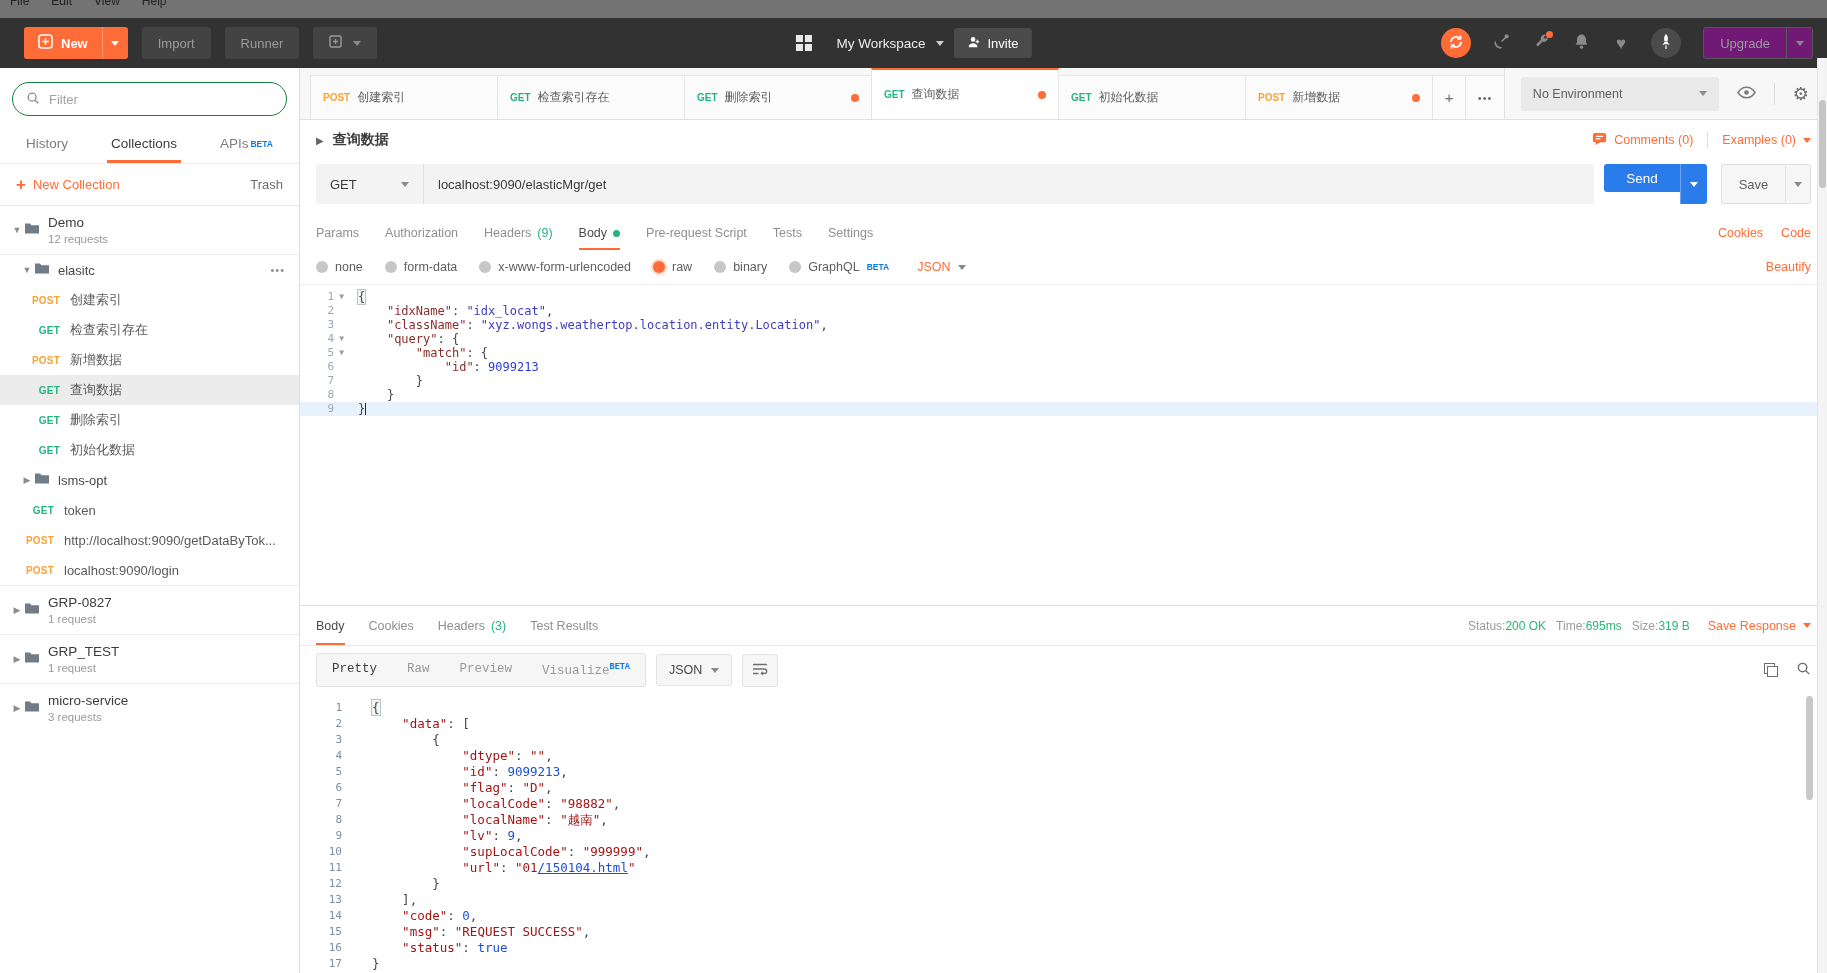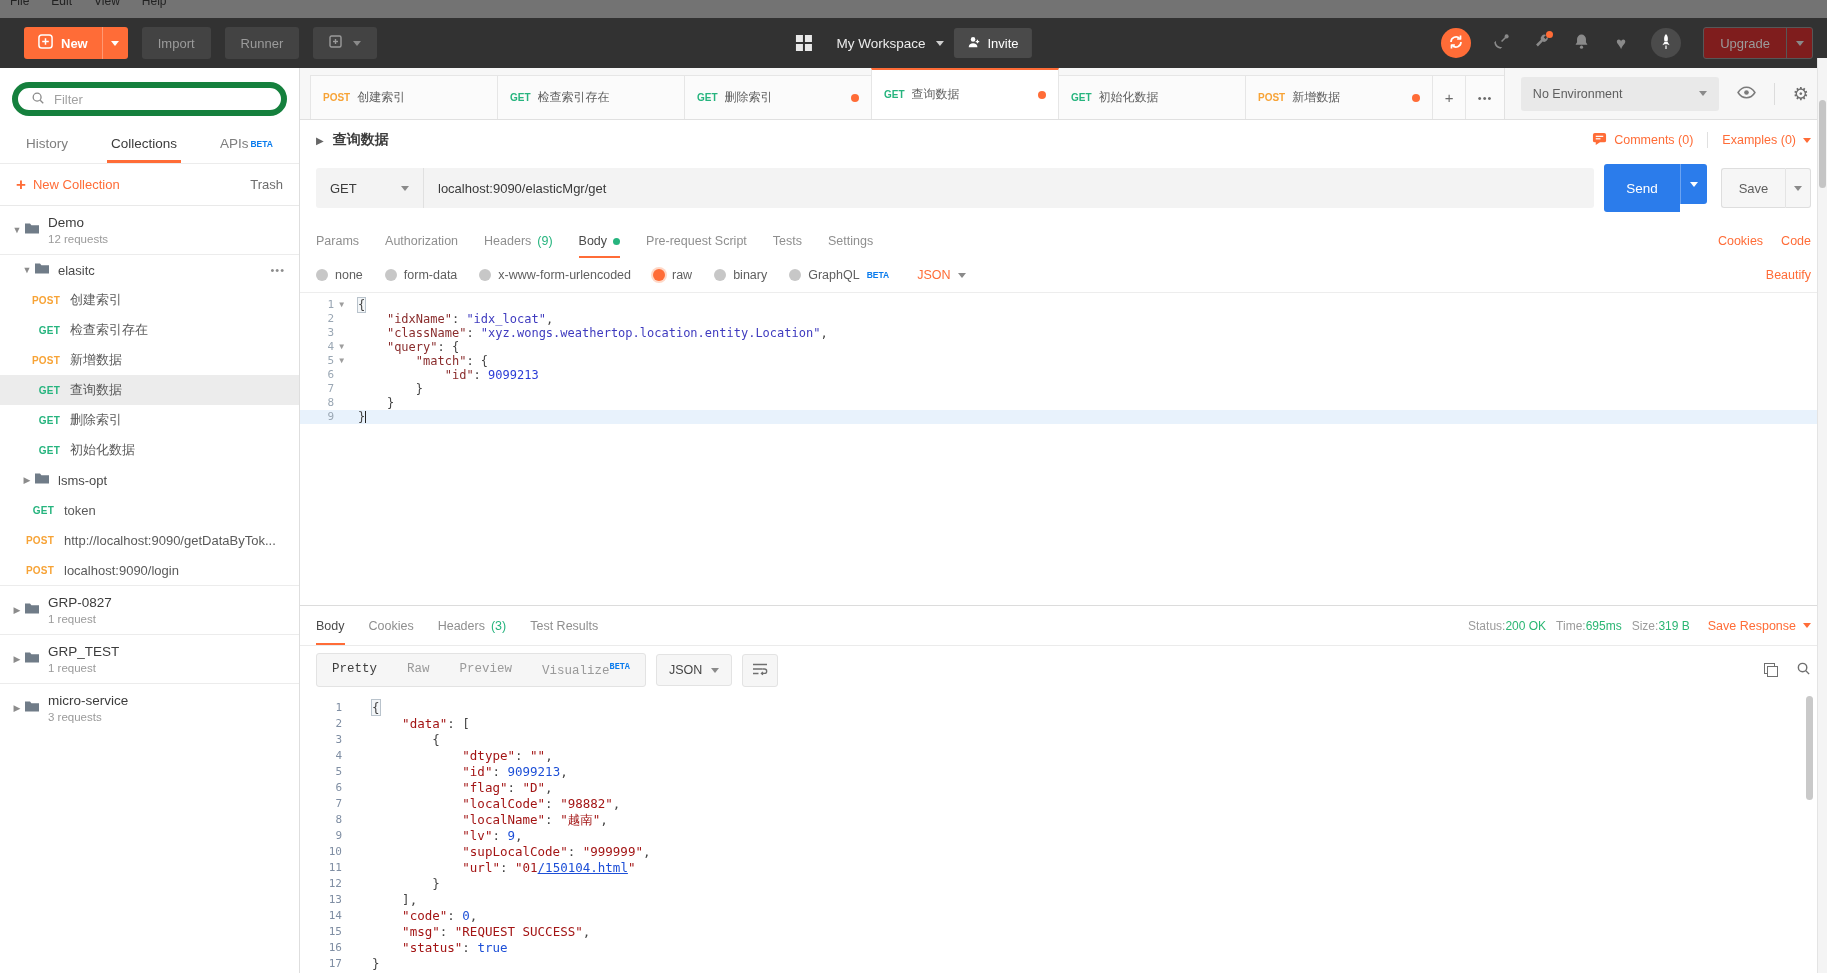--- a/index.html
+++ b/index.html
@@ -22,30 +22,30 @@
   .hdr-center { position:absolute; left:50%; transform:translateX(-50%); display:flex; align-items:center; gap:10px; }
   .grid-ic { display:grid; grid-template-columns:7px 7px; grid-gap:2px; }
   .grid-ic span { width:7px; height:7px; background:#e8e8e8; }
   .ws-label { color:#ececec; font-size:13.5px;margin-left:15px; }
   .btn-invite { height:30px; background:#4a4a4a; border-radius:3px; color:#fff; font-size:13px; display:flex; align-items:center; gap:7px; padding:0 13px; cursor:pointer; }
   .hdr-right { margin-left:auto; display:flex; align-items:center; gap:20px; }
   .sync-circle { width:30px; height:30px; border-radius:50%; background:#ff6c37; display:flex; align-items:center; justify-content:center; cursor:pointer; }
   .hdr-ic { position:relative; width:20px; height:20px; display:flex; align-items:center; justify-content:center; cursor:pointer; }
   .hdr-ic .notif { position:absolute; top:-2px; right:-2px; width:7px; height:7px; border-radius:50%; background:#ff6c37; }
   .avatar { width:30px; height:30px; border-radius:50%; background:#4b4b4b; display:flex; align-items:center; justify-content:center; cursor:pointer; }
-  .btn-upgrade { height:32px; margin-left:2px; background:#7f1d1d; border:1px solid #575757; border-radius:3px; color:#9b9b9b; font-size:13px; display:flex; align-items:center; cursor:pointer; }
+  .btn-upgrade { height:32px; margin-left:2px; background:#701a75; border:1px solid #575757; border-radius:3px; color:#9b9b9b; font-size:13px; display:flex; align-items:center; cursor:pointer; }
   .btn-upgrade .lbl { padding:0 16px; }
   .btn-upgrade .caret-part { width:26px; height:100%; display:flex; align-items:center; justify-content:center; border-left:1px solid #575757; }
   .heart-g { color:#8a8a8a; font-size:17px; line-height:1; }
 
   .main { display:flex; height:915px; }
 
   
   .sidebar { width:300px; border-right:1px solid #dedede; display:flex; flex-direction:column; background:#fff; flex:none; }
-  .filter-box { margin:14px 12px 8px; height:34px; border:6px solid #15803d; border-radius:17px; display:flex; align-items:center; gap:9px; padding:0 13px; }
+  .filter-box { margin:14px 12px 8px; height:34px; border:1px solid #15803d; border-radius:17px; display:flex; align-items:center; gap:9px; padding:0 13px; }
   .filter-box input { border:none; outline:none; flex:1; font-size:13px; color:#555; background:transparent; font-family:inherit; }
   .filter-box input::placeholder { color:#a2a2a2; }
   .side-tabs { display:flex; height:40px; align-items:stretch; padding:0 26px; justify-content:space-between; border-bottom:1px solid #ececec; }
   .side-tab { display:flex; align-items:center; font-size:13.5px; color:#7e7e7e; position:relative; cursor:pointer; }
   .side-tab.active { color:#3c3c3c; }
   .side-tab.active::after { content:""; position:absolute; left:-4px; right:-4px; bottom:0; height:3px; background:#ff6c37; }
   .side-tab sup { color:#097bed; font-size:8.5px; font-weight:bold; margin-left:2px; }
   .side-actions { height:42px; display:flex; align-items:center; justify-content:space-between; padding:0 16px; border-bottom:1px solid #e9e9e9; }
   .new-col { color:#ff6c37; font-size:13px; display:flex; align-items:center; gap:7px; cursor:pointer; }
   .new-col .plus { font-size:17px; font-weight:bold; line-height:1; }
@@ -93,21 +93,21 @@
   .title-right { margin-left:auto; display:flex; align-items:center; gap:14px; }
   .o-link { color:#ff6c37; font-size:12.5px; display:flex; align-items:center; gap:7px; cursor:pointer; }
   .v-div { width:1px; height:16px; background:#e0e0e0; }
   .caret-o { width:0;height:0;border-left:4px solid transparent;border-right:4px solid transparent;border-top:5px solid #ff6c37; }
 
   .url-row { display:flex; align-items:center; padding:4px 16px 12px; gap:0; }
   .url-box { flex:1; height:40px; background:#f3f3f3; border-radius:3px; display:flex; align-items:stretch; overflow:hidden; }
   .method-sel { width:108px; display:flex; align-items:center; justify-content:space-between; padding:0 14px; border-right:1px solid #e0e0e0; font-size:13px; color:#3c3c3c; cursor:pointer; }
   .url-input { flex:1; border:none; outline:none; background:transparent; padding:0 14px; font-size:13px; color:#3a3a3a; font-family:inherit; }
   .send-grp { display:flex; margin-left:10px; }
-  .btn-send { width:76px; height:48px; background:#2b7ceb; color:#fff; font-size:13.5px; border:none; border-radius:3px 0 0 3px; cursor:pointer; font-family:inherit; }
+  .btn-send { width:76px; height:28px; background:#2b7ceb; color:#fff; font-size:13.5px; border:none; border-radius:3px 0 0 3px; cursor:pointer; font-family:inherit; }
   .btn-send-caret { width:27px; height:40px; background:#2b7ceb; border-left:1px solid rgba(255,255,255,.3); border-radius:0 3px 3px 0; display:flex; align-items:center; justify-content:center; cursor:pointer; }
   .btn-send-caret .caret-d { border-top-color:#fff; }
   .save-grp { display:flex; margin-left:14px;border-radius:19px; }
   .btn-save { width:64px; height:40px; background:#f6f6f6; border:1px solid #dedede; border-right:none; border-radius:3px 0 0 3px; color:#5e5e5e; font-size:13px; cursor:pointer; font-family:inherit; }
   .btn-save-caret { width:26px; height:40px; background:#f6f6f6; border:1px solid #dedede; border-left:1px solid #e4e4e4; border-radius:0 3px 3px 0; display:flex; align-items:center; justify-content:center; cursor:pointer; }
 
   .req-tabs-row { height:34px; display:flex; align-items:center; padding:0 16px; gap:26px; }
   .rtab { font-size:12.5px; color:#8f8f8f; position:relative; display:flex; align-items:center; gap:6px; cursor:pointer; height:100%; }
   .rtab .cnt { color:#26b47e; }
   .rtab .gdot { width:7px; height:7px; border-radius:50%; background:#26b47e; }

